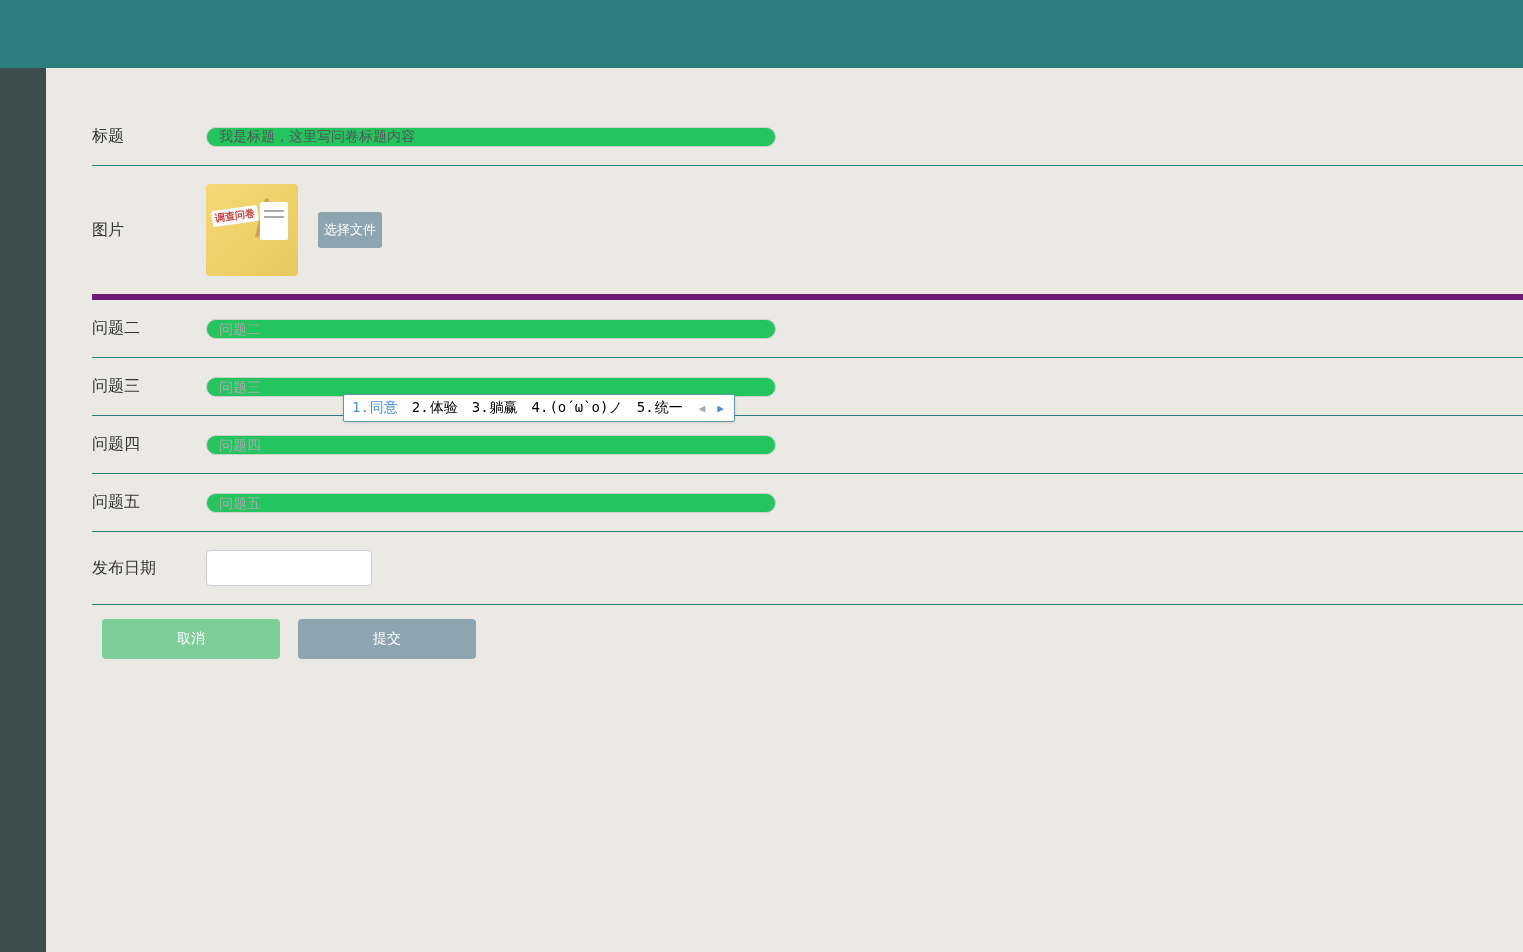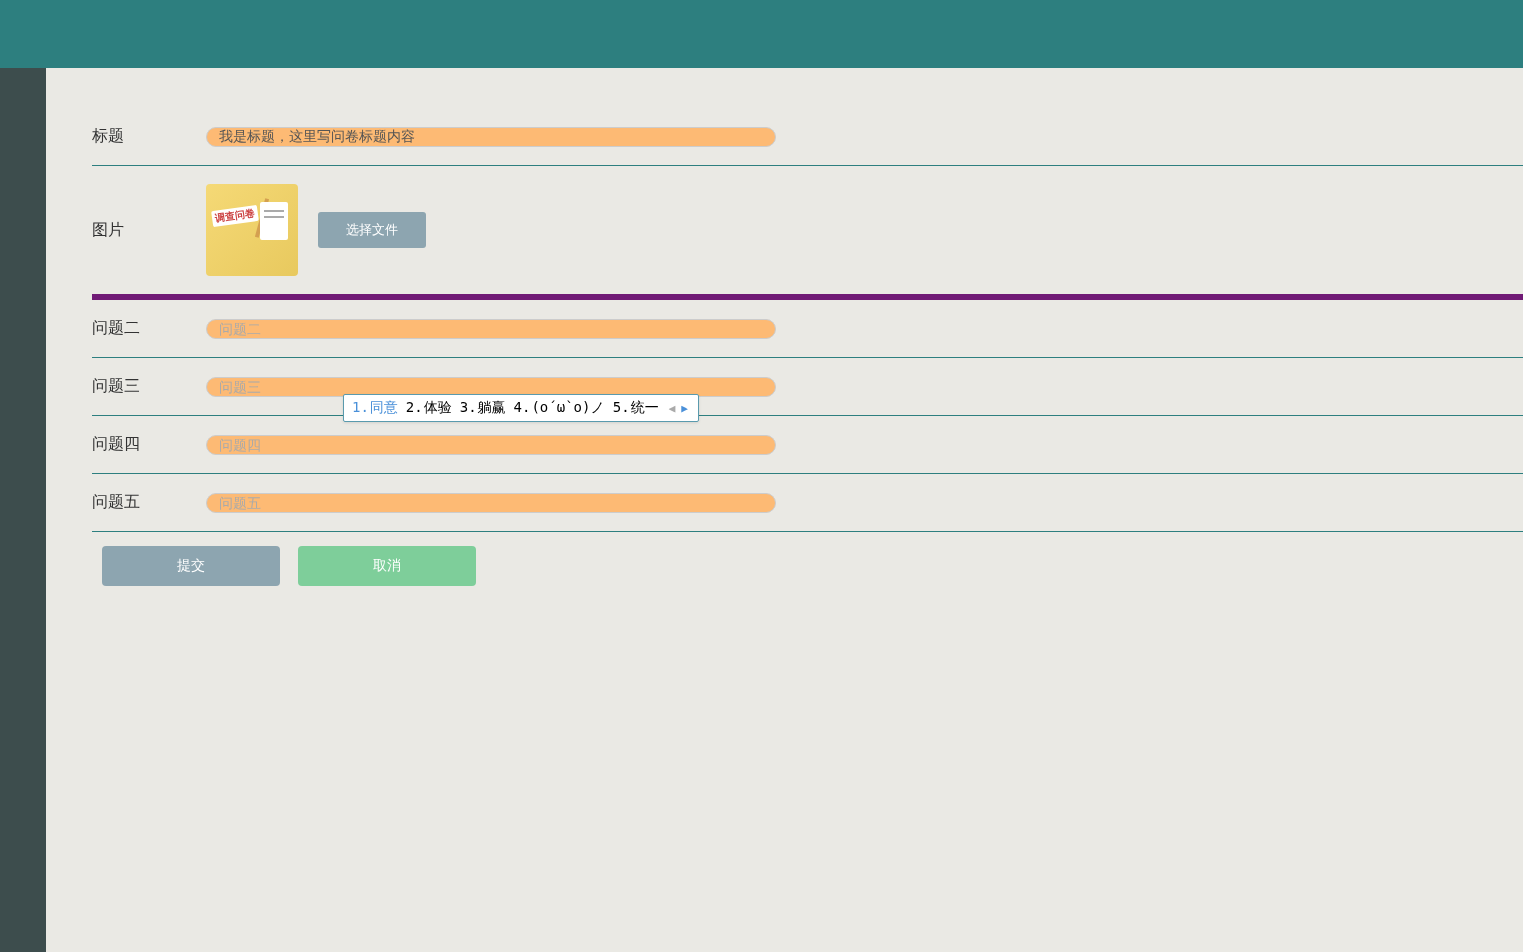--- a/index.html
+++ b/index.html
@@ -46,21 +46,21 @@
       flex-shrink: 0;
     }
     .form-input {
       width: 570px;
       height: 20px;
       border: 1px solid #ccc;
       border-radius: 12px;
       padding: 0 12px;
       font-size: 14px;
       color: #555;
-      background: #fdba74;
+      background: #22c55e;
       outline: none;
     }
     .form-input::placeholder {
       color: #aaa;
     }
     .date-input {
       width: 166px;
       height: 36px;
       border: 1px solid #ccc;
       border-radius: 4px;
@@ -124,38 +124,38 @@
       top: 14px;
       width: 4px;
       height: 40px;
       background: #d4a050;
       transform: rotate(15deg);
     }
     .file-choose-btn {
       background: #8da5b0;
       color: #fff;
       border: none;
-      padding: 9px 28px;
+      padding: 9px 6px;
       font-size: 13px;
       border-radius: 3px;
       cursor: pointer;
     }
     .ime-popup {
       position: absolute;
       left: 343px;
       top: 394px;
       background: #fff;
       border: 1px solid #5a9aad;
       border-radius: 2px;
       padding: 4px 8px;
       font-size: 14px;
       font-family: "SimSun", monospace;
       display: flex;
       align-items: center;
-      gap: 2px;
+      gap: 8px;
       box-shadow: 0 1px 3px rgba(0,0,0,0.1);
     }
     .ime-item {
       margin-right: 6px;
       color: #000000;
       white-space: nowrap;
     }
     .ime-item.selected {
       color: #4a90d9;
     }
@@ -231,24 +231,28 @@
     <div class="form-row">
       <label class="form-label">问题四</label>
       <input type="text" class="form-input" placeholder="问题四" style="">
     </div>
 
     <div class="form-row">
       <label class="form-label">问题五</label>
       <input type="text" class="form-input" placeholder="问题五" style="">
     </div>
 
+    <div class="form-row">
+      <label class="form-label">发布日期</label>
+      <input type="text" class="date-input" style="">
+    </div>
 
     <div class="button-row no-border">
+      <button class="btn btn-cancel">取消</button>
       <button class="btn btn-submit">提交</button>
-      <button class="btn btn-cancel">取消</button>
     </div>
 
   </div>
 </div>
 
 <div class="ime-popup">
   <span class="ime-item selected">
     <span class="ime-item-num">1.</span><span>同意</span>
   </span>
   <span class="ime-item">

